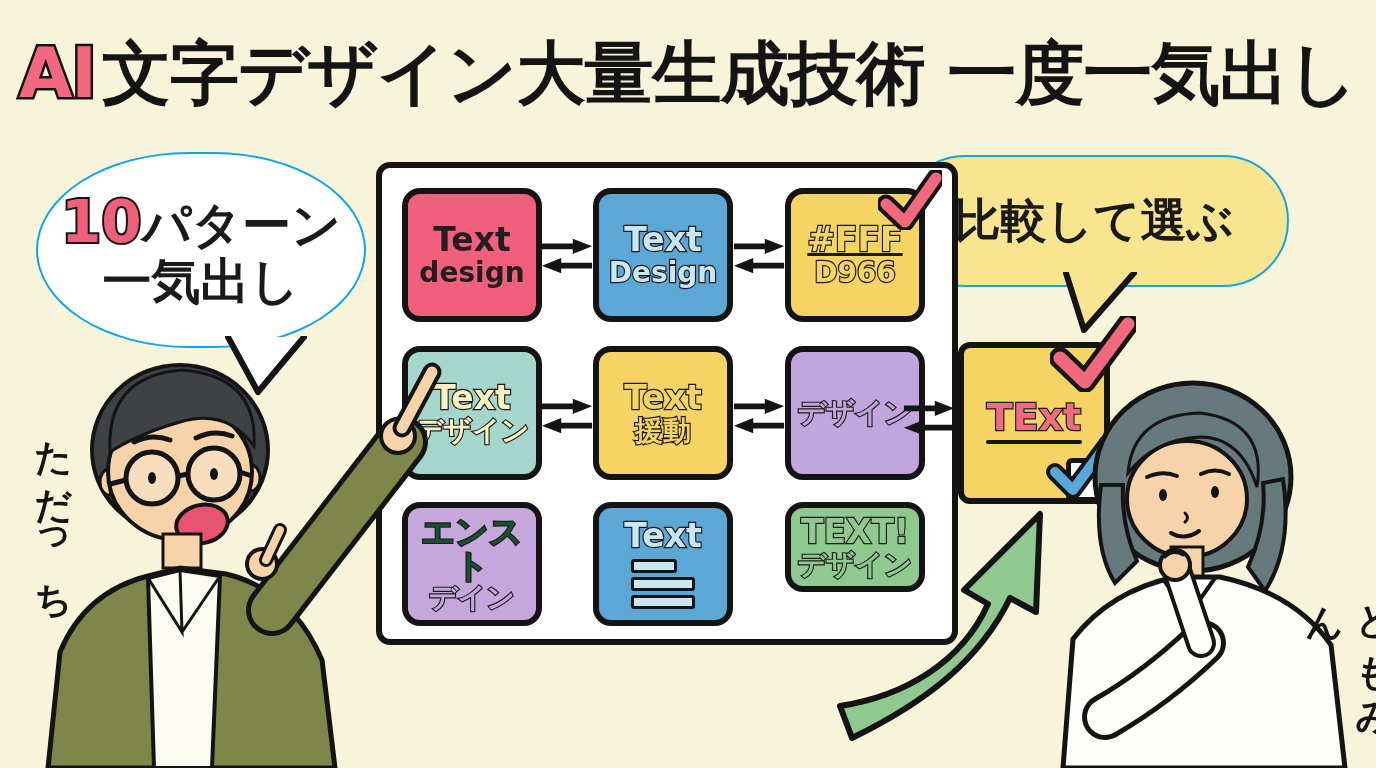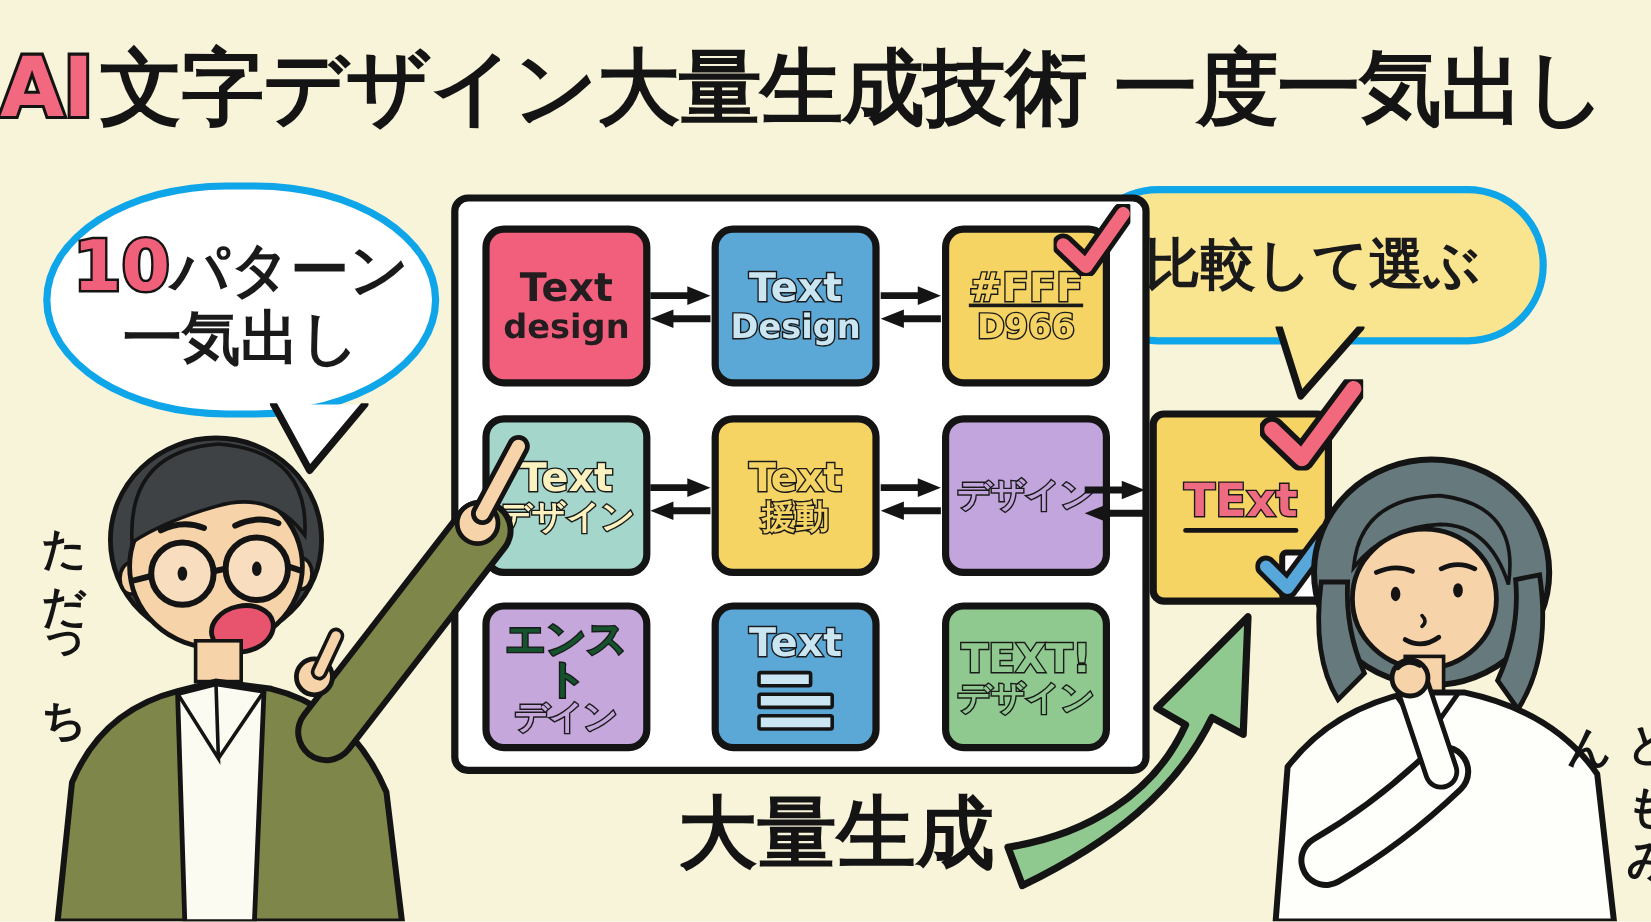--- a/index.html
+++ b/index.html
@@ -5,30 +5,30 @@
   html,body{margin:0;padding:0;}
   .stage{
     position:relative; width:1376px; height:768px; overflow:hidden;
     background:#F8F4DA;
     font-family:"DejaVu Sans","Liberation Sans",sans-serif;
     color:#1A1A1A;
   }
   .abs{position:absolute;}
   
   .title{
-    left:0; right:0; top:28px; text-align:left; white-space:nowrap;
+    left:0; right:0; top:28px; text-align:center; white-space:nowrap;
     font-size:69px; font-weight:800; letter-spacing:-1px; color:#141414;
   }
   .title .hl{
     color:#F2687F; -webkit-text-stroke:5px #141414; paint-order:stroke fill;
     font-weight:800; margin-right:6px;
   }
   
   .bubble{
-    background:#fff; border:6px solid #0ea5e9; box-sizing:border-box;
+    background:#fff; border:2px solid #0ea5e9; box-sizing:border-box;
     display:flex; flex-direction:column; align-items:center; justify-content:center;
     text-align:center;
   }
   .bubble-left{ left:36px; top:152px; width:330px; height:196px; border-radius:50%/54%;
     font-size:49px; font-weight:800; line-height:1.12;}
   .bubble-left .hl{ color:#F0607B; -webkit-text-stroke:4px #141414; paint-order:stroke fill; font-size:58px;}
   .bubble-right{ left:899px; top:155px; width:390px; height:132px; border-radius:66px;
     background:#F9E48F; font-size:46px; font-weight:800;}
   .tail{ pointer-events:none; }
   
@@ -125,21 +125,21 @@
       <span class="cline l2 outlined" style="color: rgb(198, 167, 219);">デイン</span>
     </div>
     <div class="card" style="left: 211px; top: 334px; height: 124px; background: rgb(91, 167, 214);">
       <span class="cline outlined" style="color: rgb(203, 230, 243);">Text</span>
       <span class="bars">
           <i></i>
           <i></i>
           <i></i>
         </span>
     </div>
-    <div class="card" style="left: 403px; top: 334px; height: 124px; background: rgb(143, 201, 143);">
+    <div class="card" style="left: 403px; top: 334px; height: 90px; background: rgb(143, 201, 143);">
       <span class="cline outlined" style="color: rgb(143, 201, 143);">TEXT!</span>
       <span class="cline l2 outlined" style="color: rgb(143, 201, 143);">デザイン</span>
     </div>
   </div>
 
   <svg class="abs" style="left:540px;top:234px;" width="54" height="44" viewBox="0 0 56 40">
     <path d="M2 10 H36" stroke="#141414" stroke-width="6" fill="none"></path>
       <path d="M34 2 L54 10 L34 18 Z" fill="#141414"></path>
     <path d="M54 30 H20" stroke="#141414" stroke-width="6" fill="none"></path>
       <path d="M22 22 L2 30 L22 38 Z" fill="#141414"></path>
@@ -185,21 +185,20 @@
   <div class="abs checkbox"></div>
   <svg class="abs" style="left:1046px;top:436px;" width="68" height="64" viewBox="0 0 68 64">
     <path d="M 9 36 L 27 54 L 61 8" fill="none" stroke="#141414" stroke-width="18" stroke-linecap="round" stroke-linejoin="round"></path>
     <path d="M 9 36 L 27 54 L 61 8" fill="none" stroke="#58A7DA" stroke-width="10" stroke-linecap="round" stroke-linejoin="round"></path>
   </svg>
 
   <svg class="abs" style="left:830px;top:500px;" width="230" height="244" viewBox="0 0 230 244">
     <path d="M 10 206 C 75 196 132 162 158 104 L 134 90 L 210 14 L 206 112 L 180 98 C 150 160 96 202 22 238 Z" fill="#8FC98F" stroke="#141414" stroke-width="6" stroke-linejoin="round"></path>
   </svg>
 
-  <div class="abs flow-label">大量生成</div>
 
   <svg class="abs" style="left:30px;top:330px;" width="440" height="438" viewBox="0 0 440 438">
     <ellipse cx="150" cy="120" rx="88" ry="85" fill="#3E4245" stroke="#141414" stroke-width="4"></ellipse>
     <ellipse cx="79" cy="152" rx="9" ry="13" fill="#F6D3A8" stroke="#141414" stroke-width="3"></ellipse>
     <ellipse cx="221" cy="148" rx="9" ry="13" fill="#F6D3A8" stroke="#141414" stroke-width="3"></ellipse>
     <ellipse cx="150" cy="142" rx="72" ry="68" fill="#F6D3A8" stroke="#141414" stroke-width="4"></ellipse>
     <path d="M 80 122 Q 76 46 152 40 Q 228 46 224 116 Q 196 78 150 92 Q 108 104 80 122 Z" fill="#3E4245" stroke="#141414" stroke-width="3"></path>
     <path d="M 104 112 Q 122 103 140 110" fill="none" stroke="#141414" stroke-width="5" stroke-linecap="round"></path>
     <path d="M 166 108 Q 184 99 202 106" fill="none" stroke="#141414" stroke-width="5" stroke-linecap="round"></path>
     <circle cx="122" cy="148" r="26" fill="rgba(255,255,255,0.25)" stroke="#141414" stroke-width="5"></circle>

